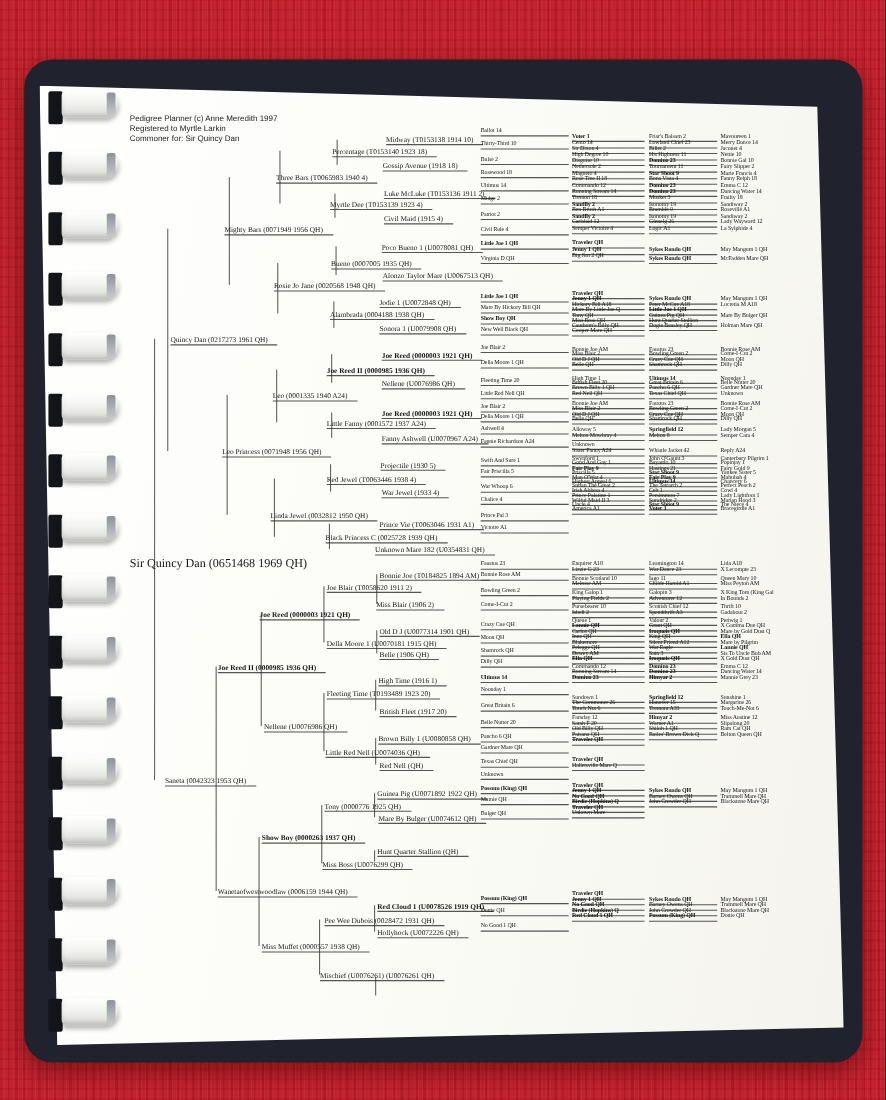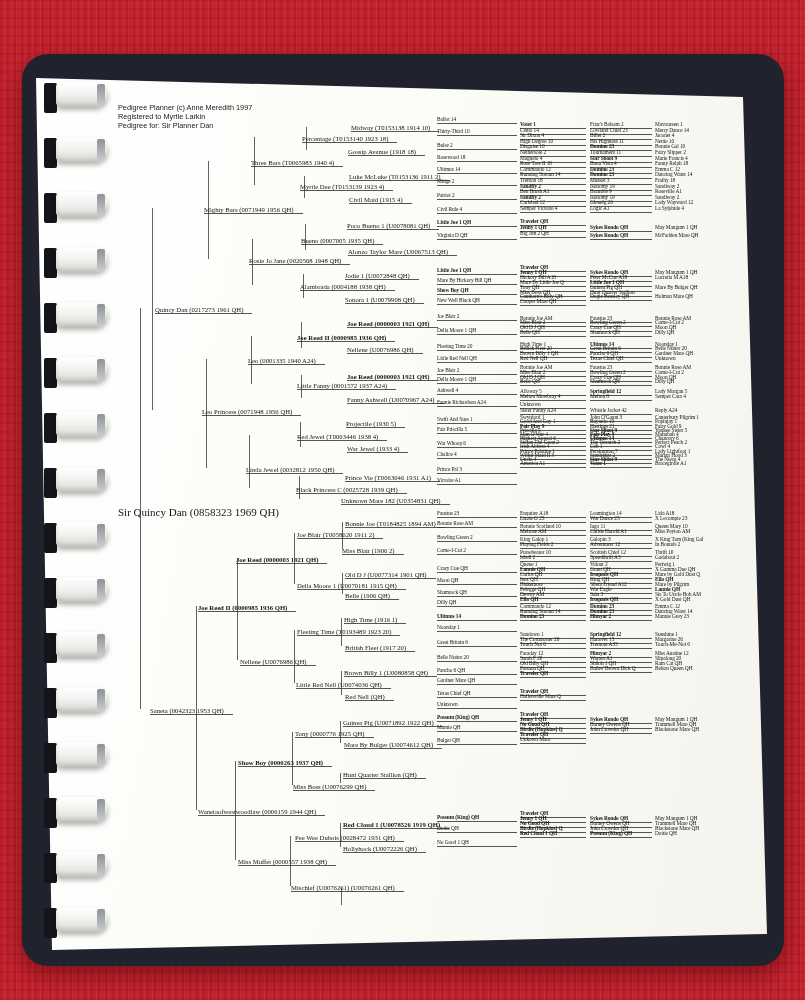--- a/index.html
+++ b/index.html
@@ -33,24 +33,24 @@
 </style>
 </head>
 <body>
 
 <div class="scene">
   <div class="cover"></div>
   <div class="page"></div>
 
   <div class="hdr" style="top:103px">Pedigree Planner (c) Anne Meredith 1997</div>
   <div class="hdr" style="top:112px">Registered to Myrtle Larkin</div>
-  <div class="hdr" style="top:121px">Pedigree for: Sir Planner Dan</div>
+  <div class="hdr" style="top:121px">Commoner for: Sir Quincy Dan</div>
 
   <div id="tree">
-      <div class="node s2" style="left: 118px; top: 506px;">Sir Quincy Dan (0858323  1969 QH)</div>
+      <div class="node s2" style="left: 118px; top: 506px;">Sir Quincy Dan (0651468  1969 QH)</div>
       <div class="node s1" style="left: 155px; top: 306px;">Quincy Dan (0217273 1961 QH)</div>
       <div class="node s1" style="left: 204px; top: 206px;">Mighty Bars (0071949 1956 QH)</div>
       <div class="node s1" style="left: 202px; top: 408px;">Leo Princess (0071948 1956 QH)</div>
       <div class="node s1" style="left: 251px; top: 159px;">Three Bars (T0065983 1940 4)</div>
       <div class="node s1" style="left: 249px; top: 257px;">Rosie Jo Jane (0020568 1948 QH)</div>
       <div class="node s1" style="left: 248px; top: 357px;">Leo (0001335 1940 A24)</div>
       <div class="node s1" style="left: 246px; top: 466px;">Linda Jewel (0032812 1950 QH)</div>
       <div class="node s1" style="left: 302px; top: 135px;">Percentage (T0153140  1923 18)</div>
       <div class="node s1" style="left: 300px; top: 183px;">Myrtle Dee (T0153139  1923 4)</div>
       <div class="node s1" style="left: 301px; top: 237px;">Bueno (0007005 1935 QH)</div>

